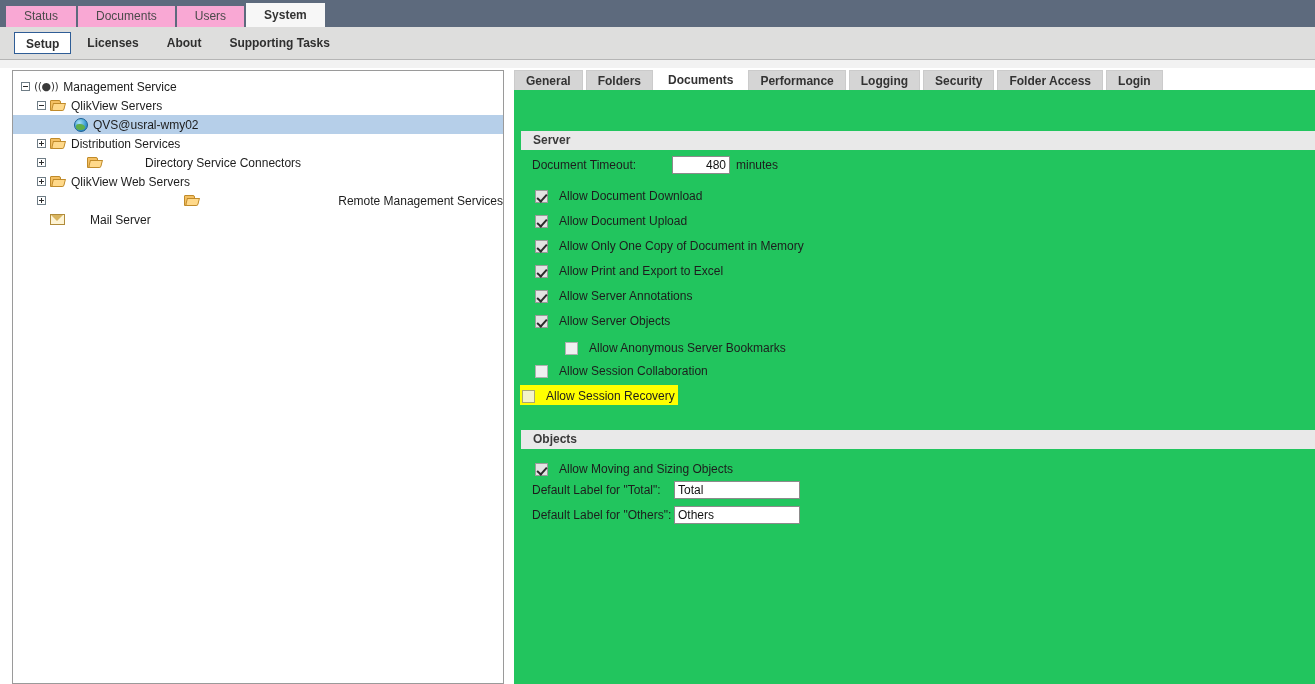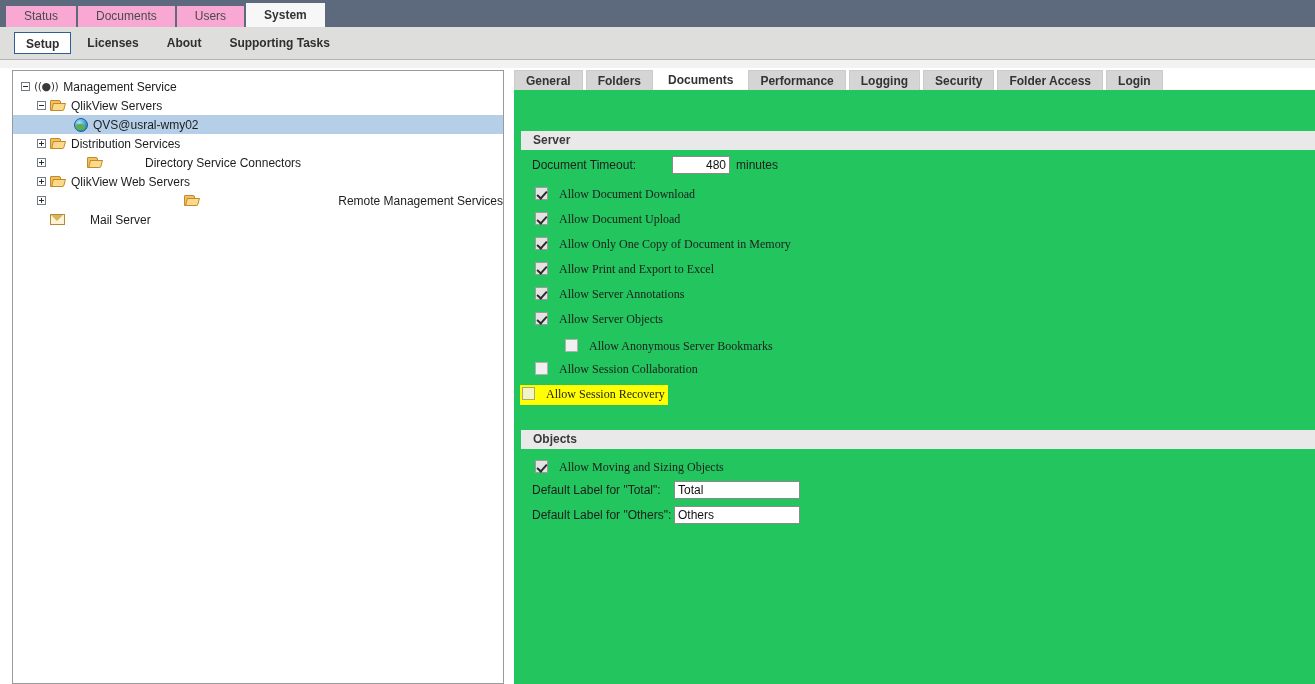--- a/index.html
+++ b/index.html
@@ -315,23 +315,22 @@
   .unit {
     font-size: 12px;
     color: #1d1d1d;
     margin-left: 6px;
   }
 
   
   .cb-row {
     position: absolute;
     display: flex;
-    align-items: flex-start;
+    align-items: flex-end;
     height: 16px;
-    font-family: Liberation Serif, serif;
   }
   .cb-row.hl {
     background: #ffff00;
     padding: 2px 3px 2px 2px;
   }
   .cbx {
     width: 13px;
     height: 13px;
     box-sizing: border-box;
     border: 1px solid #9b9b9b;

